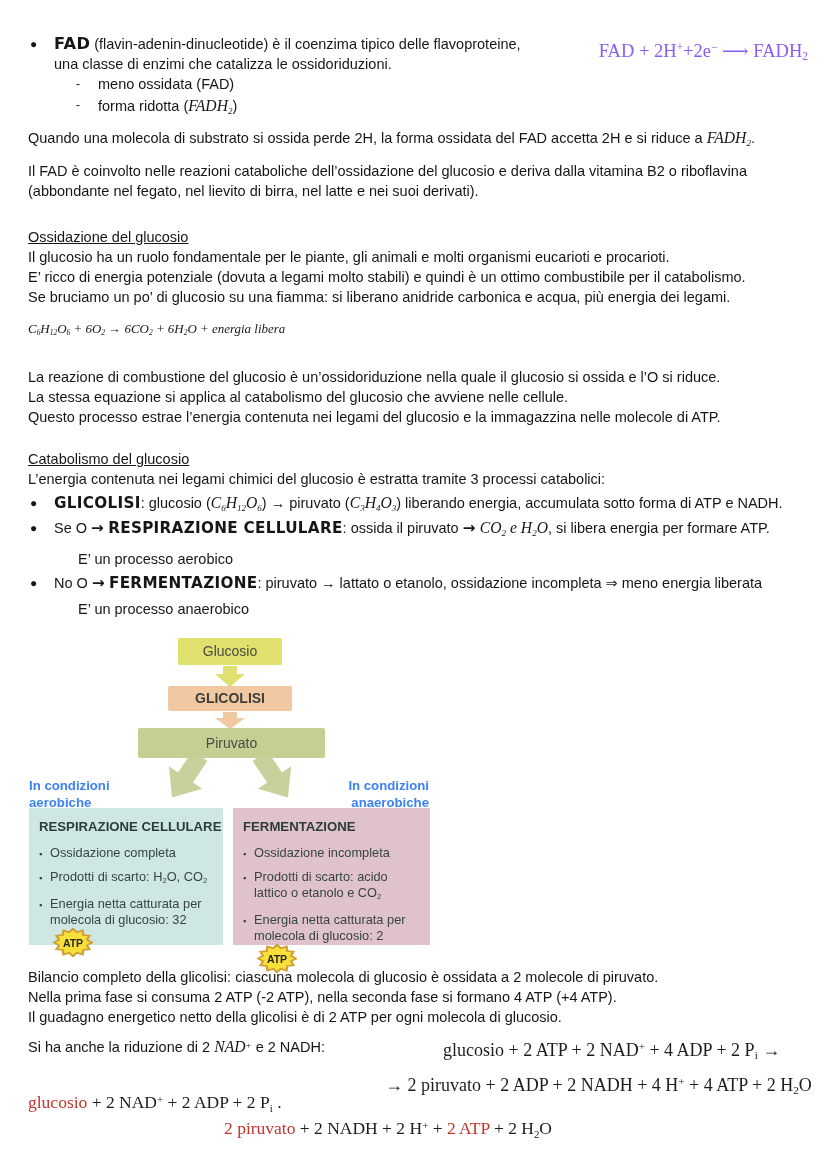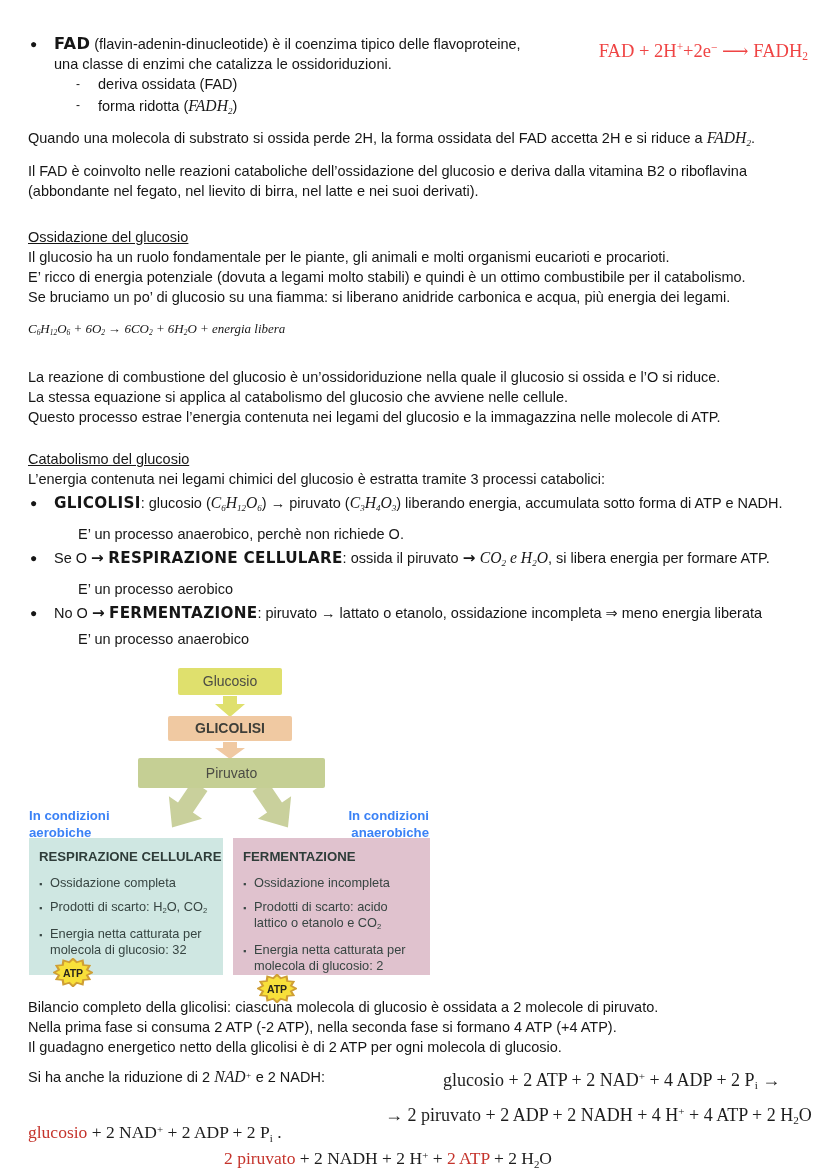--- a/index.html
+++ b/index.html
@@ -12,21 +12,21 @@
   .heading{text-decoration:underline;}
   .si{font-family:"Liberation Serif","DejaVu Serif",serif;font-style:italic;font-size:1.08em;}
   .sf{font-family:"Liberation Serif","DejaVu Serif","DejaVu Sans",serif;}
   .sub{font-size:0.62em;vertical-align:-0.32em;}
   .sup{font-size:0.62em;vertical-align:0.5em;}
   .red{color:var(--red-text,#c5342c);}
   .hand{font-family:"DejaVu Sans",sans-serif;font-weight:700;letter-spacing:.3px;font-size:1.05em;}
   .big{font-size:1.12em;}
 
   .fad-header{position:relative;}
-  .fad-formula{position:absolute;right:2px;top:3px;font-size:18.5px;color:#ef4444;white-space:nowrap;}
+  .fad-formula{position:absolute;right:2px;top:3px;font-size:18.5px;color:#8b5cf6;white-space:nowrap;}
 
   .bullet{display:flex;}
   .bullet .mk{flex:none;width:24px;padding-left:2px;font-size:12px;}
   .dash{display:flex;margin-left:20px;line-height:21px;}
   .dash .mk{flex:none;width:22px;padding-left:2px;}
 
   .mt6{margin-top:6px;}.mt8{margin-top:8px;}
   .mt20{margin-top:20px;}.mt24{margin-top:24px;}.mt26{margin-top:26px;}.mt22{margin-top:22px;}
   .mt4{margin-top:4px;}
   .sub-line{margin:6px 0 4px 24px;}
@@ -75,21 +75,21 @@
 
   <div class="fad-header">
     <div class="fad-formula sf"><span>FAD + 2H</span><span class="sup">+</span><span>+2e</span><span class="sup">−</span><span> ⟶ FADH</span><span class="sub">2</span></div>
     <div class="bullet">
       <span class="mk">●</span>
       <div>
         <div class="ln"><span class="hand big">FAD</span><span> (flavin-adenin-dinucleotide) è il coenzima tipico delle flavoproteine,</span></div>
         <div class="ln"><span>una classe di enzimi che catalizza le ossidoriduzioni.</span></div>
         <div class="dash">
           <span class="mk">-</span>
-          <span class="ln"><span>deriva ossidata (FAD)</span></span>
+          <span class="ln"><span>meno ossidata (FAD)</span></span>
         </div>
         <div class="dash">
           <span class="mk">-</span>
           <span class="ln"><span>forma ridotta (</span><span class="si">FADH</span><span class="si sub">2</span><span>)</span></span>
         </div>
       </div>
     </div>
   </div>
 
   <div class="ln mt6"><span>Quando una molecola di substrato si ossida perde 2H, la forma ossidata del FAD accetta 2H e si riduce a </span><span class="si">FADH</span><span class="si sub">2</span><span>.</span></div>
@@ -112,21 +112,20 @@
   </div>
 
   <div class="heading ln mt22">Catabolismo del glucosio</div>
   <div class="ln">L’energia contenuta nei legami chimici del glucosio è estratta tramite 3 processi catabolici:</div>
 
   <div class="mt4">
     <div class="bullet">
       <span class="mk">●</span>
       <div>
         <div class="ln"><span class="hand">GLICOLISI</span><span>: glucosio (</span><span class="si">C</span><span class="si sub">6</span><span class="si">H</span><span class="si sub">12</span><span class="si">O</span><span class="si sub">6</span><span>) → piruvato (</span><span class="si">C</span><span class="si sub">3</span><span class="si">H</span><span class="si sub">4</span><span class="si">O</span><span class="si sub">3</span><span>) liberando energia, accumulata sotto forma di ATP e NADH.</span></div>
-        <div class="ln sub-line">E’ un processo anaerobico, perchè non richiede O.</div>
       </div>
     </div>
     <div class="bullet">
       <span class="mk">●</span>
       <div>
         <div class="ln"><span>Se O </span><span class="hand">→</span><span> </span><span class="hand">RESPIRAZIONE CELLULARE</span><span>: ossida il piruvato </span><span class="hand">→</span><span> </span><span class="si">CO</span><span class="si sub">2</span><span class="si"> e H</span><span class="si sub">2</span><span class="si">O</span><span>, si libera energia per formare ATP.</span></div>
         <div class="ln sub-line">E’ un processo aerobico</div>
       </div>
     </div>
     <div class="bullet">

